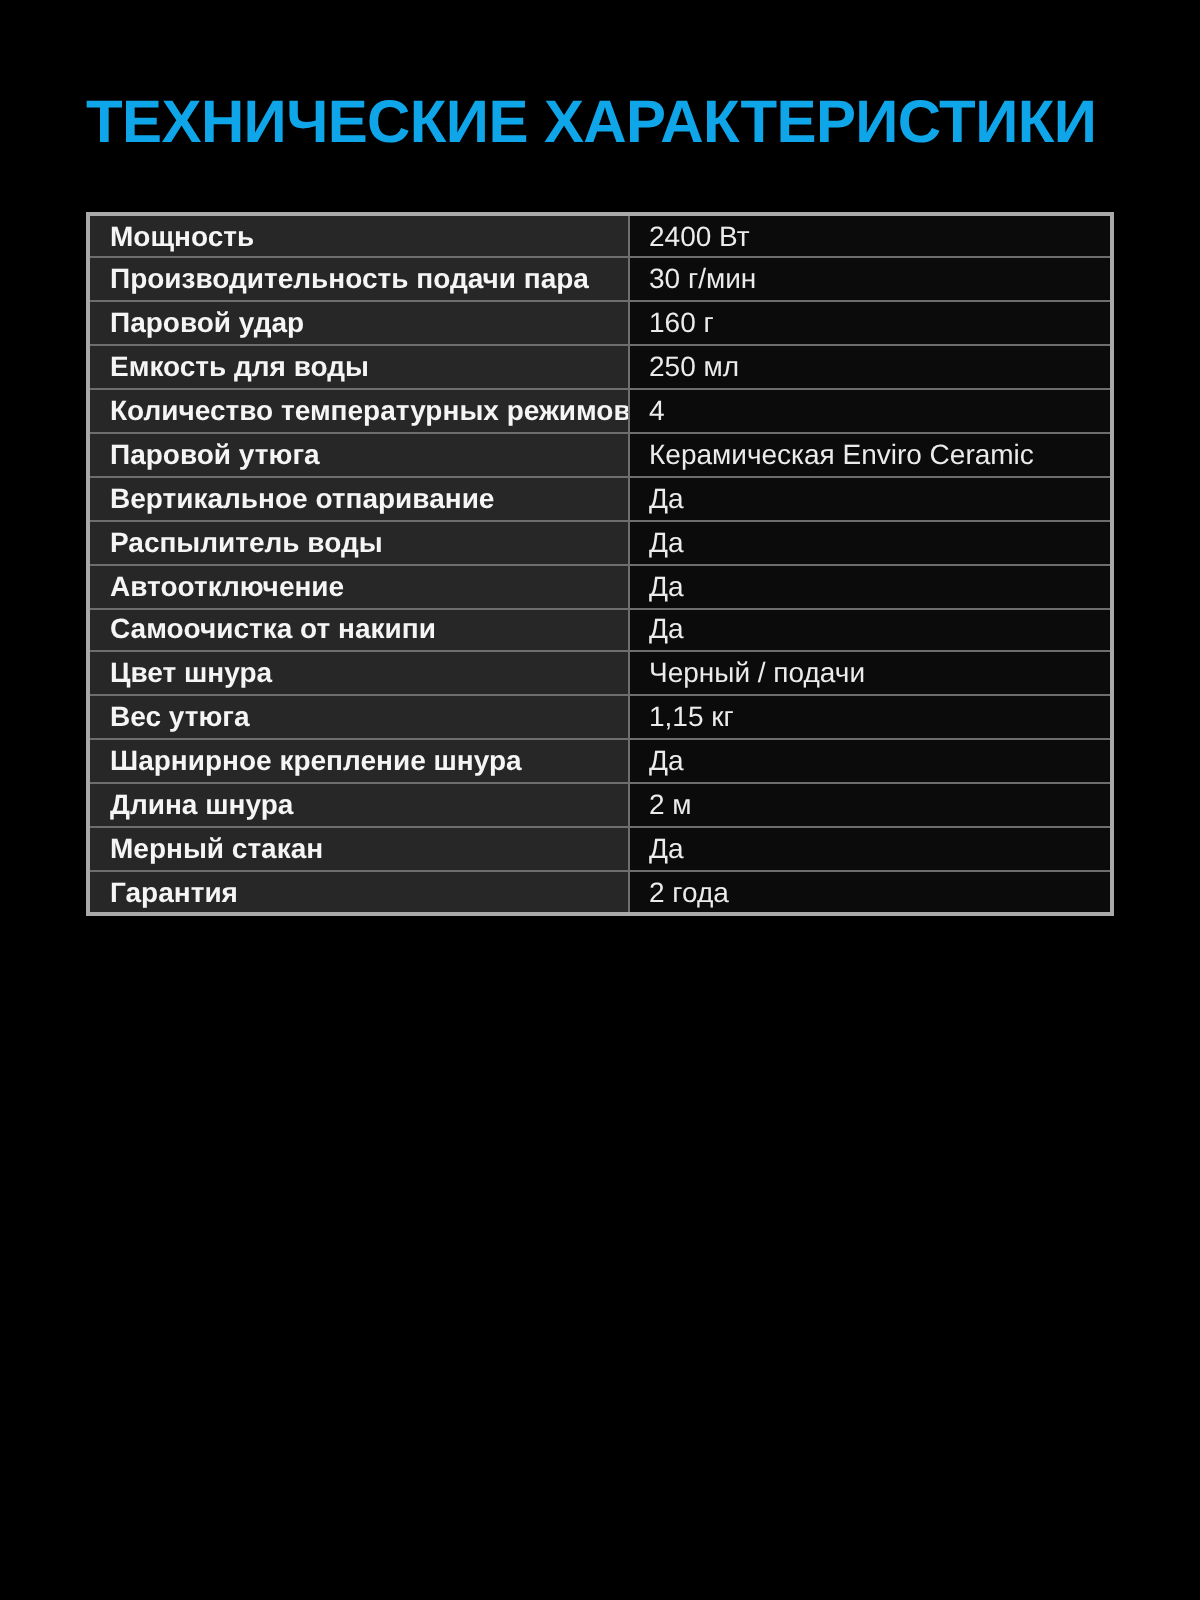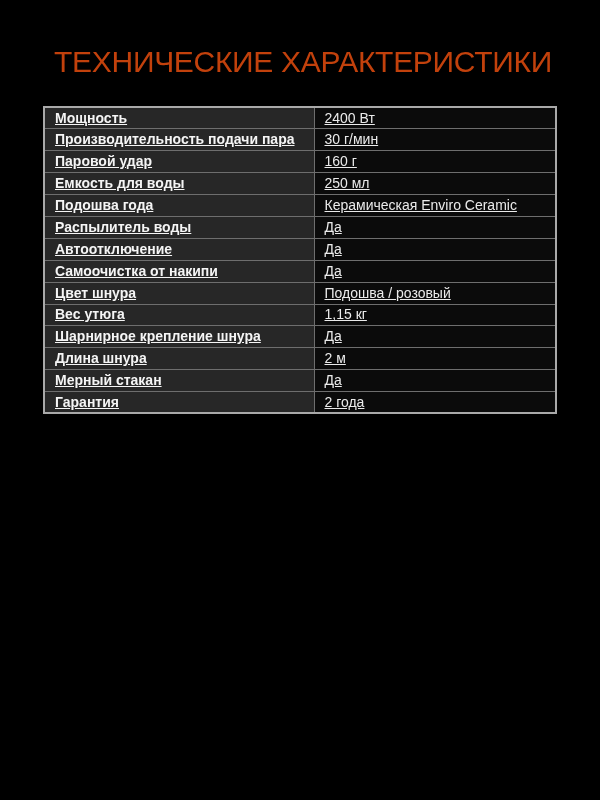--- a/index.html
+++ b/index.html
@@ -17,47 +17,45 @@
     background:var(--page-bg);
     font-family:"Liberation Sans", sans-serif;
     position:relative;
     overflow:hidden;
   }
   .page-title{
     position:absolute;
     left:43px;
     top:46px;
     width:520px;
-    color:#c2410c;
+    color:#0ea5e9;
     font-size:30px;
     line-height:32px;
-    font-weight:normal;
+    font-weight:bold;
     letter-spacing:-0.3px;
     white-space:nowrap;
-    text-align:center;
   }
   .spec-table{
     position:absolute;
     left:43px;
     top:106px;
     width:514px;
     border-collapse:collapse;
     table-layout:fixed;
     border:2px solid var(--border-outer);
   }
   .spec-table td{
     border:1px solid var(--border-inner);
     height:21.9px;
     padding:0 20px 0 10px;
     font-size:14px;
     line-height:15px;
     vertical-align:middle;
     white-space:nowrap;
     overflow:hidden;
-    text-decoration:underline;
   }
   td.spec-label{
     width:270px;
     background:var(--label-bg);
     color:var(--text-main);
     font-weight:bold;
   }
   td.spec-value{
     background:var(--value-bg);
     color:var(--text-value);
@@ -84,46 +82,54 @@
   <tr>
     <td class="spec-label">Паровой удар</td>
     <td class="spec-value">160 г</td>
   </tr>
 
   <tr>
     <td class="spec-label">Емкость для воды</td>
     <td class="spec-value">250 мл</td>
   </tr>
 
+  <tr>
+    <td class="spec-label">Количество температурных режимов</td>
+    <td class="spec-value">4</td>
+  </tr>
 
   <tr>
-    <td class="spec-label">Подошва года</td>
+    <td class="spec-label">Паровой утюга</td>
     <td class="spec-value">Керамическая Enviro Ceramic</td>
   </tr>
 
+  <tr>
+    <td class="spec-label">Вертикальное отпаривание</td>
+    <td class="spec-value">Да</td>
+  </tr>
 
   <tr>
     <td class="spec-label">Распылитель воды</td>
     <td class="spec-value">Да</td>
   </tr>
 
 
   <tr>
     <td class="spec-label">Автоотключение</td>
     <td class="spec-value">Да</td>
   </tr>
 
   <tr>
     <td class="spec-label">Самоочистка от накипи</td>
     <td class="spec-value">Да</td>
   </tr>
 
   <tr>
     <td class="spec-label">Цвет шнура</td>
-    <td class="spec-value">Подошва / розовый</td>
+    <td class="spec-value">Черный / подачи</td>
   </tr>
 
   <tr>
     <td class="spec-label">Вес утюга</td>
     <td class="spec-value">1,15 кг</td>
   </tr>
 
   <tr>
     <td class="spec-label">Шарнирное крепление шнура</td>
     <td class="spec-value">Да</td>

